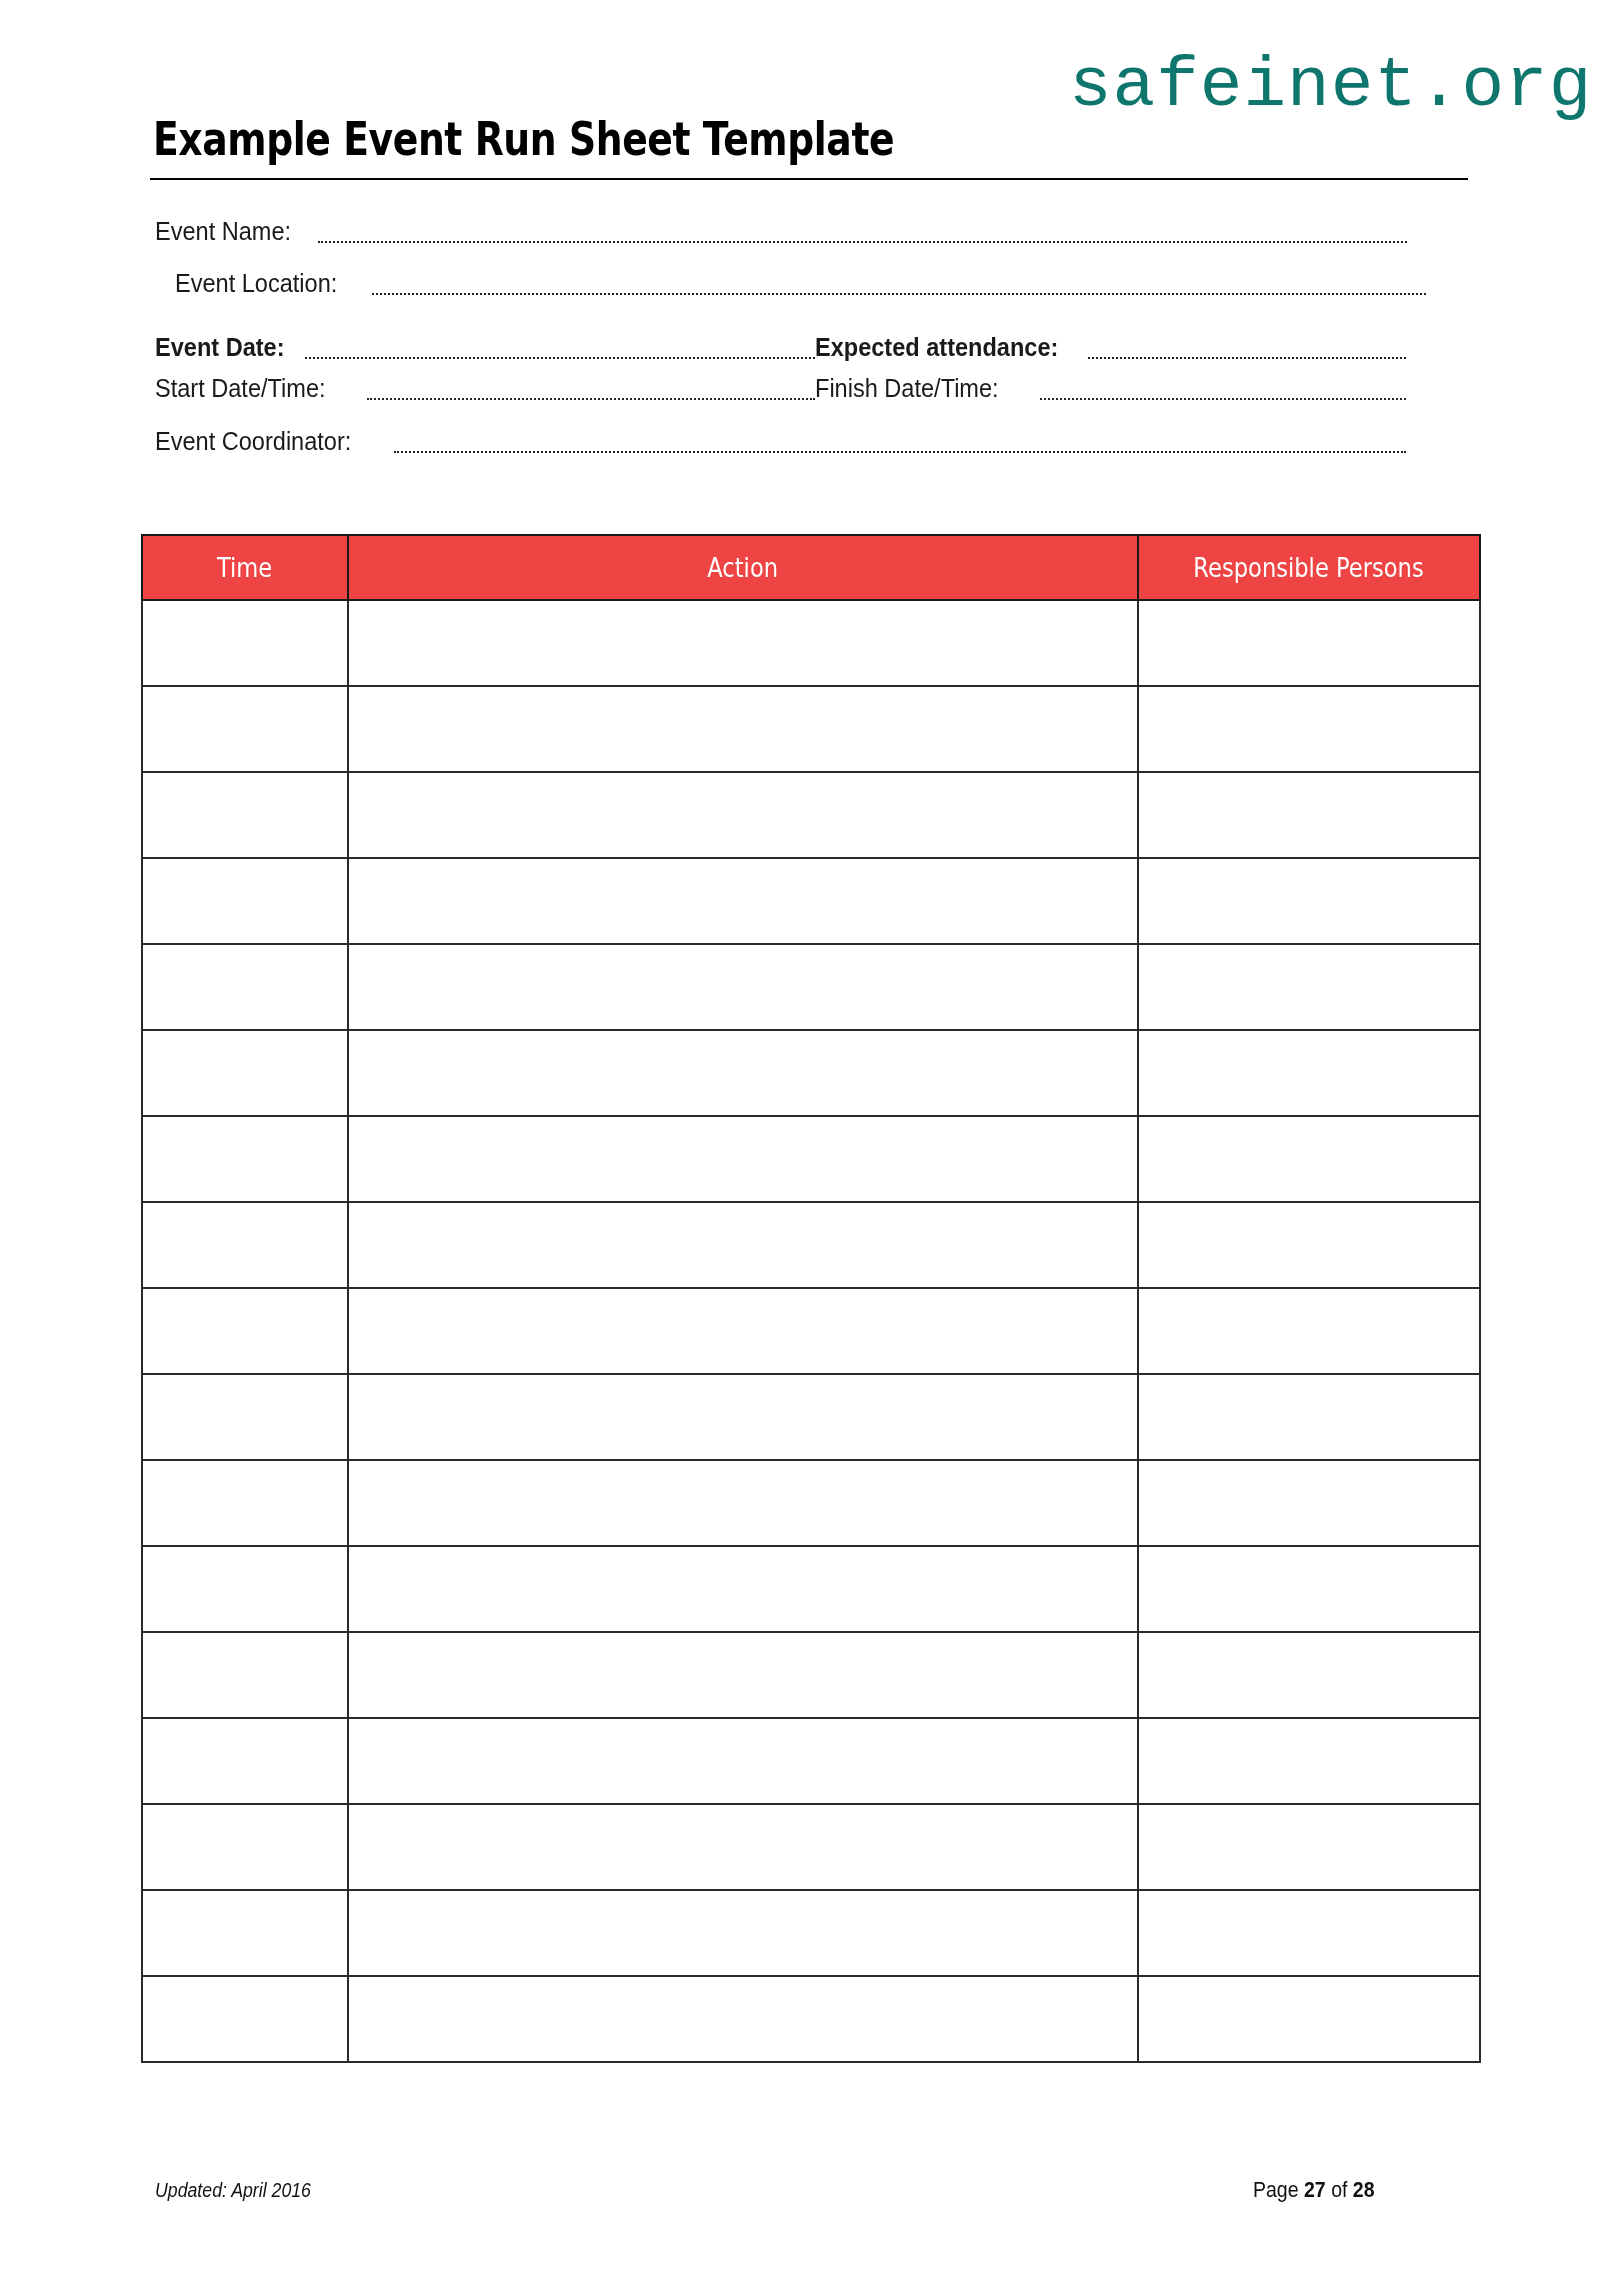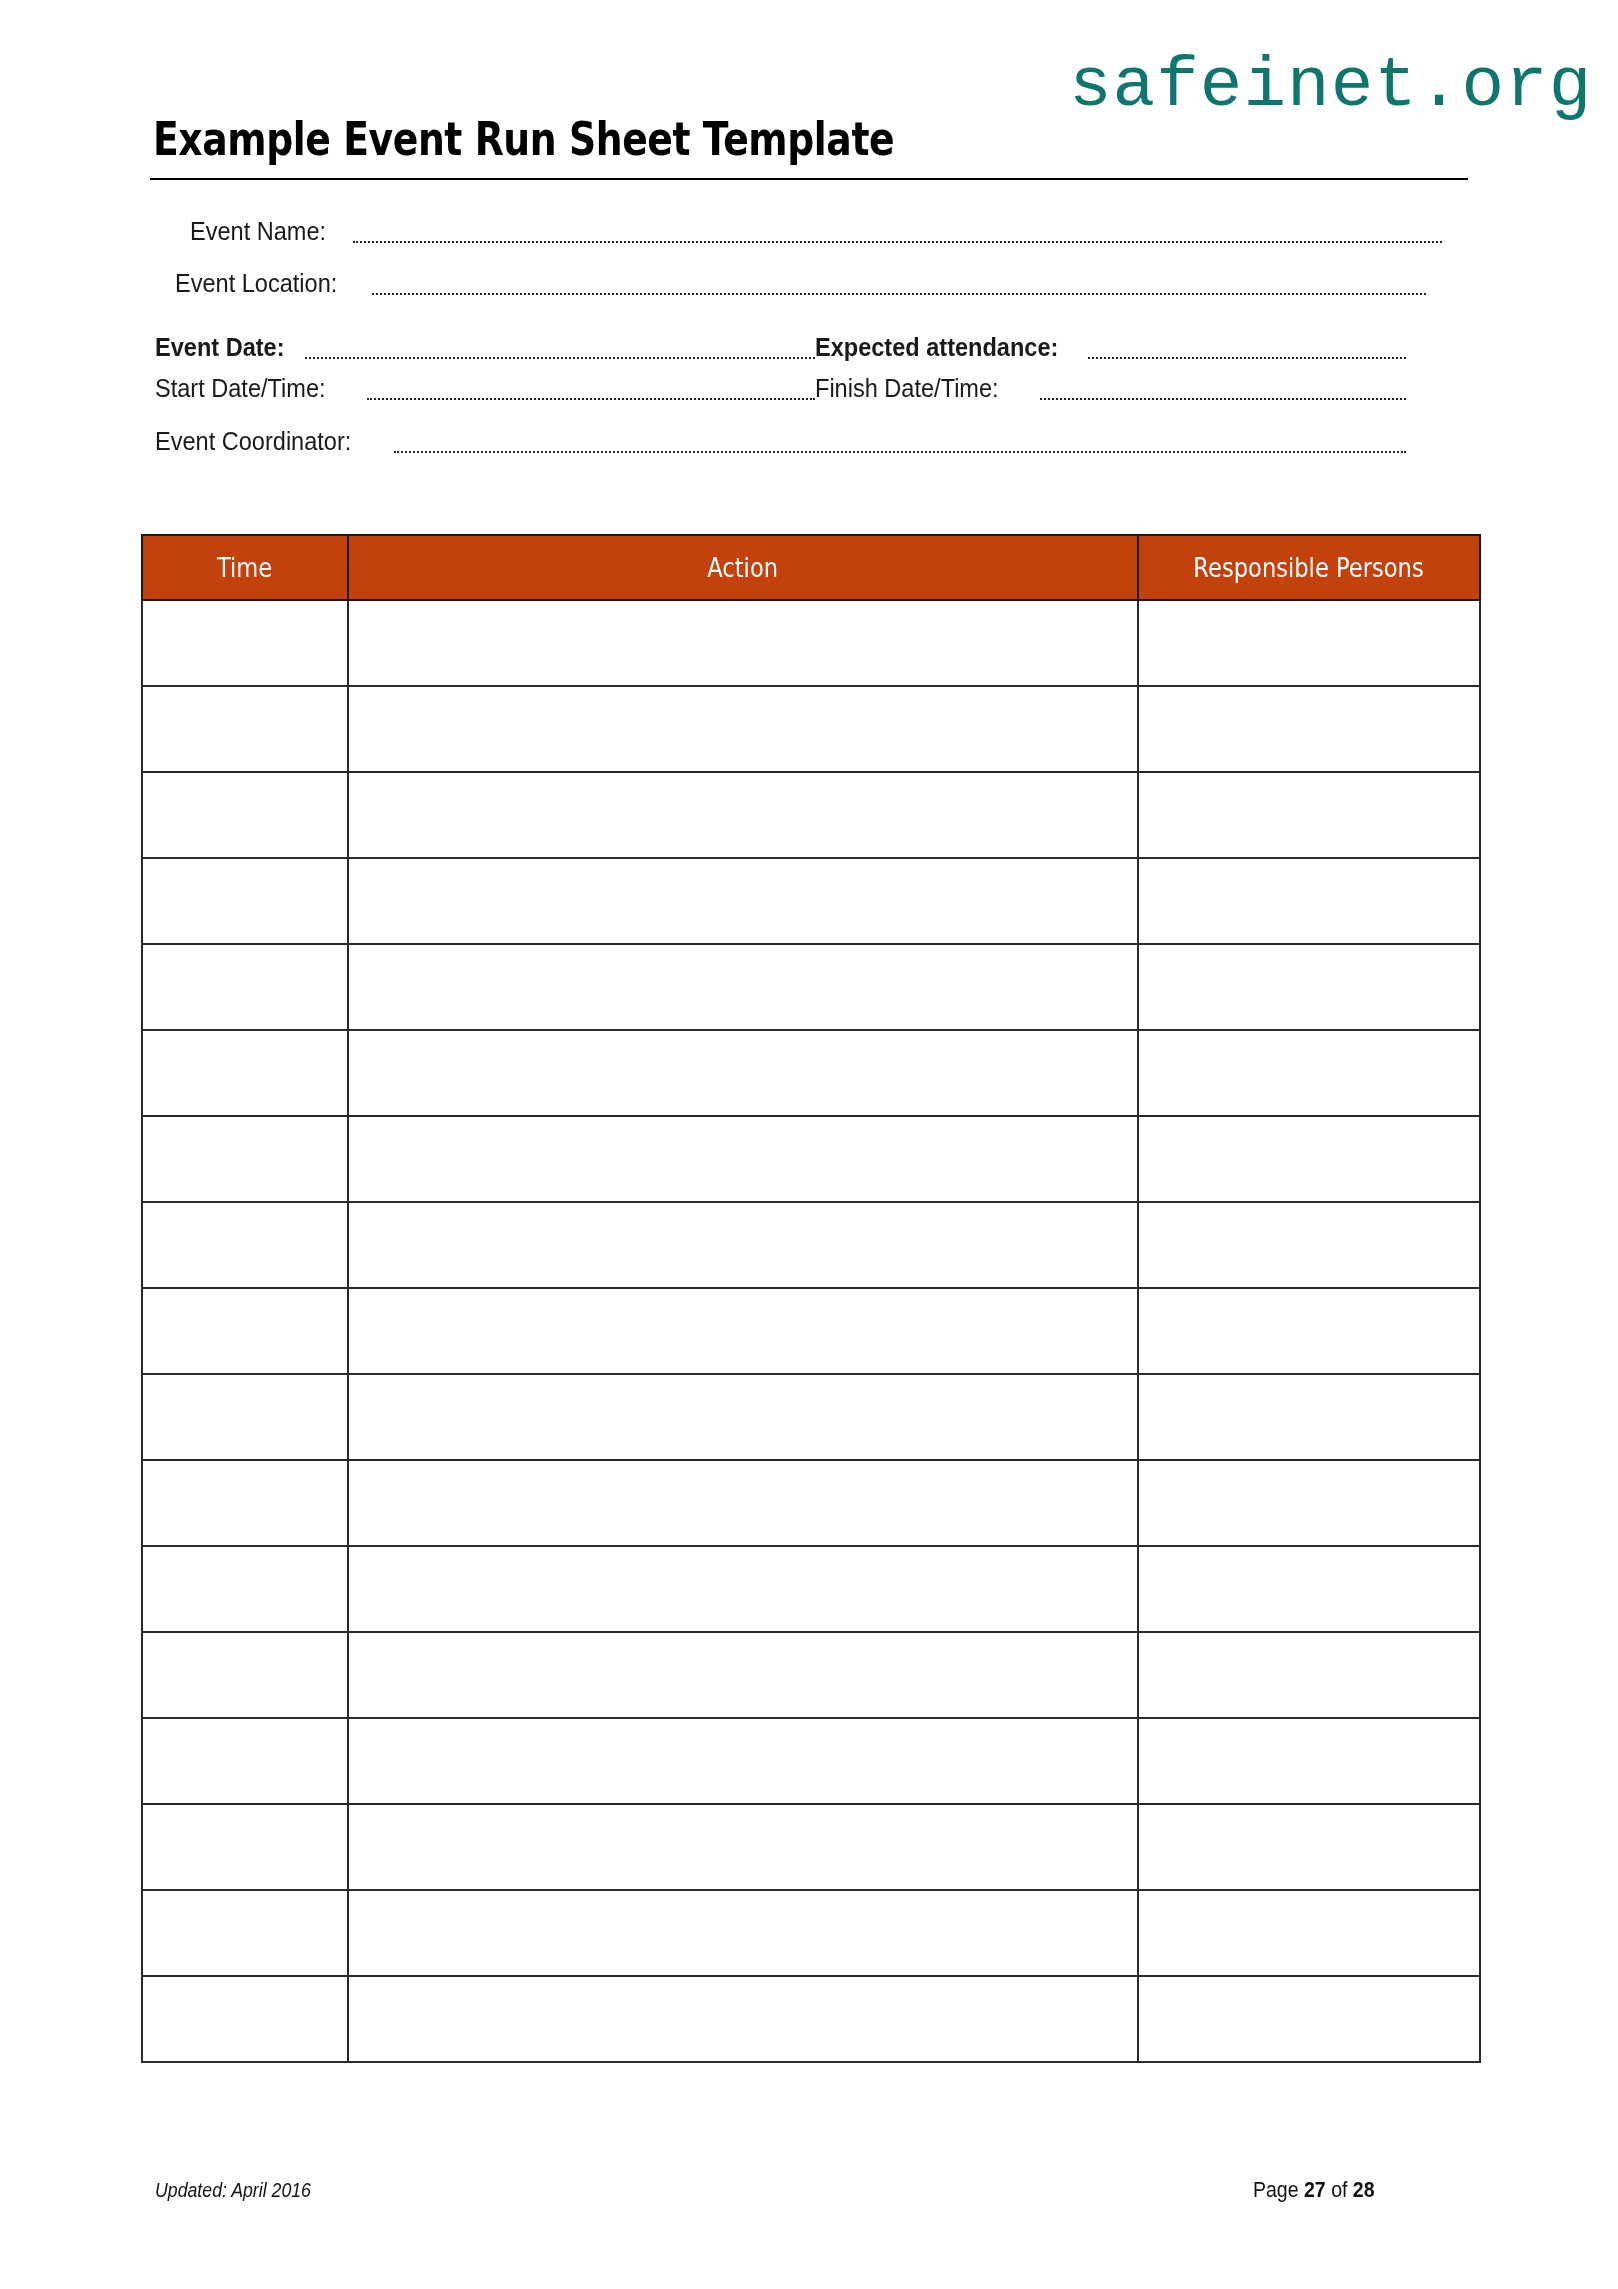--- a/index.html
+++ b/index.html
@@ -31,21 +31,21 @@
     .field-line {
       position: absolute; top: 25.6px; height: 2px;
       border-bottom: 2px dotted #222;
     }
 
     .run-table {
       position: absolute; left: 141px; top: 534px; width: 1338px;
       border-collapse: collapse; table-layout: fixed;
     }
     .run-table th {
-      background: #c2410c; color: #ffffff; height: 65px;
+      background: #ef4444; color: #ffffff; height: 65px;
       font-family: "DejaVu Sans", sans-serif; font-weight: normal; font-size: 26.6px;
       text-align: center; vertical-align: middle;
       border: 2px solid #1a1a1a;
       margin-left: 25px;
     }
     .run-table th span { display: inline-block; transform: scaleX(0.85); }
     .run-table td {
       height: 86px; border: 2px solid #2a2a2a; background: #fff;
     }
     .col-time { width: 206px; }
@@ -65,21 +65,21 @@
     .footer-right b { font-weight: bold; }
   </style>
 </head>
 <body>
 
 <div class="watermark">safeinet.org</div>
 
 <h1 class="title">Example Event Run Sheet Template</h1>
 <div class="title-rule"></div>
 
-<div class="field-row" style="top:215px; width:1251px;margin-left:35px;">
+<div class="field-row" style="top:215px; width:1251px;">
   <span class="field-label">Event Name:</span>
   <span class="field-line" style="left:163px; width:1089px;"></span>
 </div>
 
 <div class="field-row" style="top:267px; width:1251px;margin-left:20px;">
   <span class="field-label">Event Location:</span>
   <span class="field-line" style="left:197px; width:1054px;"></span>
 </div>
 
 <div class="field-row" style="top:331px; width:1251px;font-weight:bold;">

